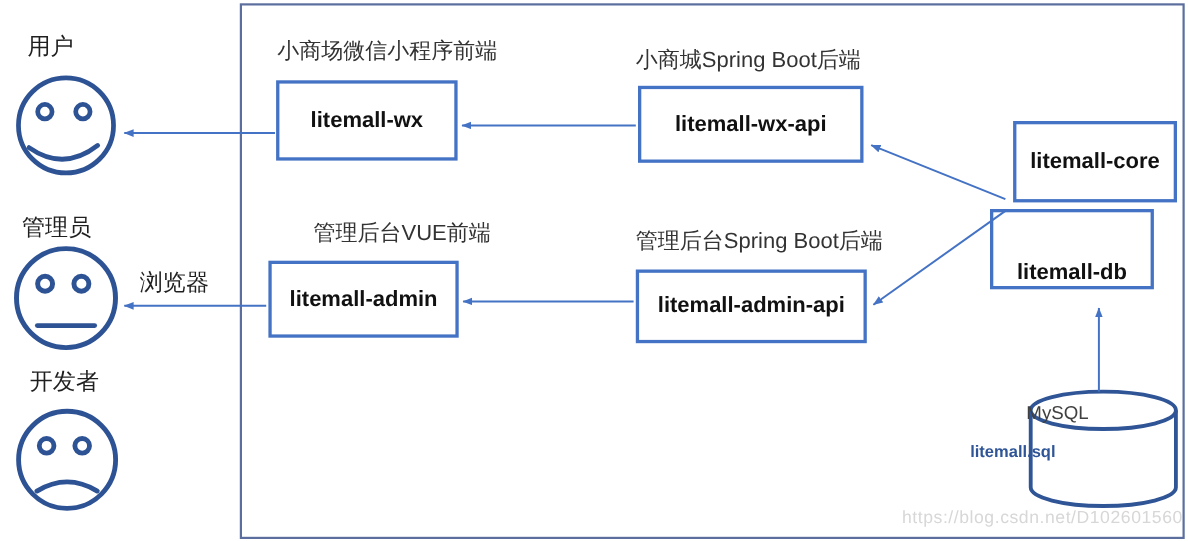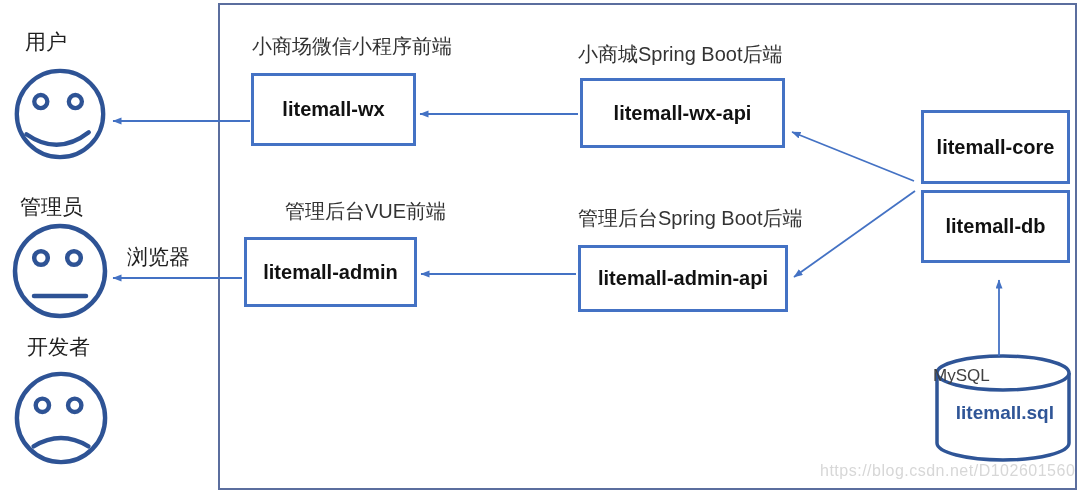--- a/index.html
+++ b/index.html
@@ -21,22 +21,22 @@
   }
   .module-caption{
     position:absolute;font-size:20px;color:#333333;white-space:nowrap;
   }
   .arrow-layer{position:absolute;left:0;top:0;width:1080px;height:492px;pointer-events:none;}
   .cyl-label-engine{
     position:absolute;left:933px;top:366px;width:140px;text-align:left;
     font-size:17px;color:#404040;
   }
   .cyl-label-file{
-    position:absolute;left:914px;top:402px;width:140px;text-align:right;
-    font-size:19px;font-weight:bold;color:#2F5597;
+    position:absolute;left:882px;top:402px;width:140px;text-align:left;
+    font-size:15px;font-weight:bold;color:#2F5597;
   }
   .watermark{
     position:absolute;left:820px;top:462px;width:252px;text-align:center;
     font-size:16px;color:#d7d7d7;letter-spacing:0.5px;white-space:nowrap;
   }
 </style>
 </head>
 <body>
 
 <div class="canvas">
@@ -82,21 +82,21 @@
   </div>
   <div class="module-box" style="left:244px;top:237px;width:167px;height:64px;text-align:center;">
     <span>litemall-admin</span>
   </div>
   <div class="module-box" style="left:578px;top:245px;width:204px;height:61px;">
     <span>litemall-admin-api</span>
   </div>
   <div class="module-box" style="left:921px;top:110px;width:143px;height:68px;">
     <span>litemall-core</span>
   </div>
-  <div class="module-box" style="left:921px;top:190px;width:143px;height:67px;">
+  <div class="module-box" style="left:900px;top:190px;width:143px;height:67px;align-items:flex-end;">
     <span>litemall-db</span>
   </div>
 
   <svg class="abs" style="left:933px;top:353px;" width="140" height="110" viewBox="0 0 140 110">
     <path d="M4,20 L4,90 A66,17 0 0 0 136,90 L136,20" fill="#ffffff" stroke="#2F5597" stroke-width="3.5"></path>
     <ellipse cx="70" cy="20" rx="66" ry="17" fill="#ffffff" stroke="#2F5597" stroke-width="3.5"></ellipse>
   </svg>
   <div class="cyl-label-engine">MySQL</div>
   <div class="cyl-label-file">litemall.sql</div>
 

